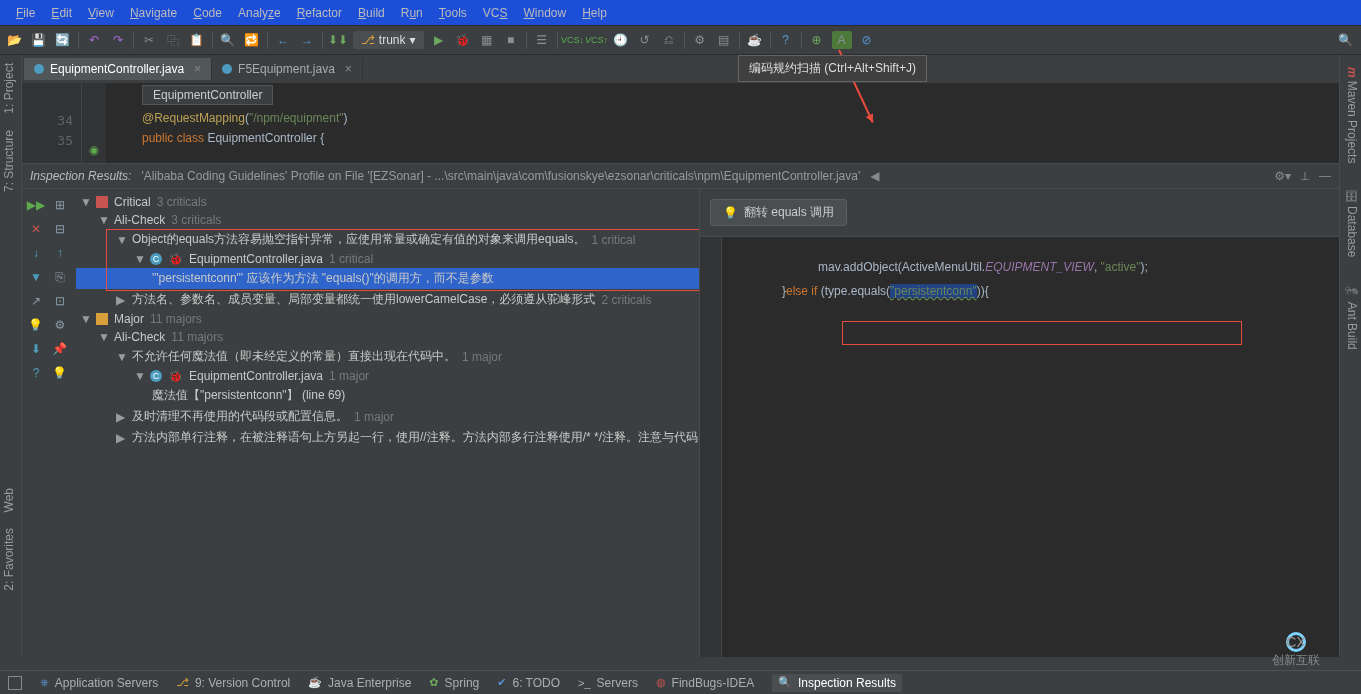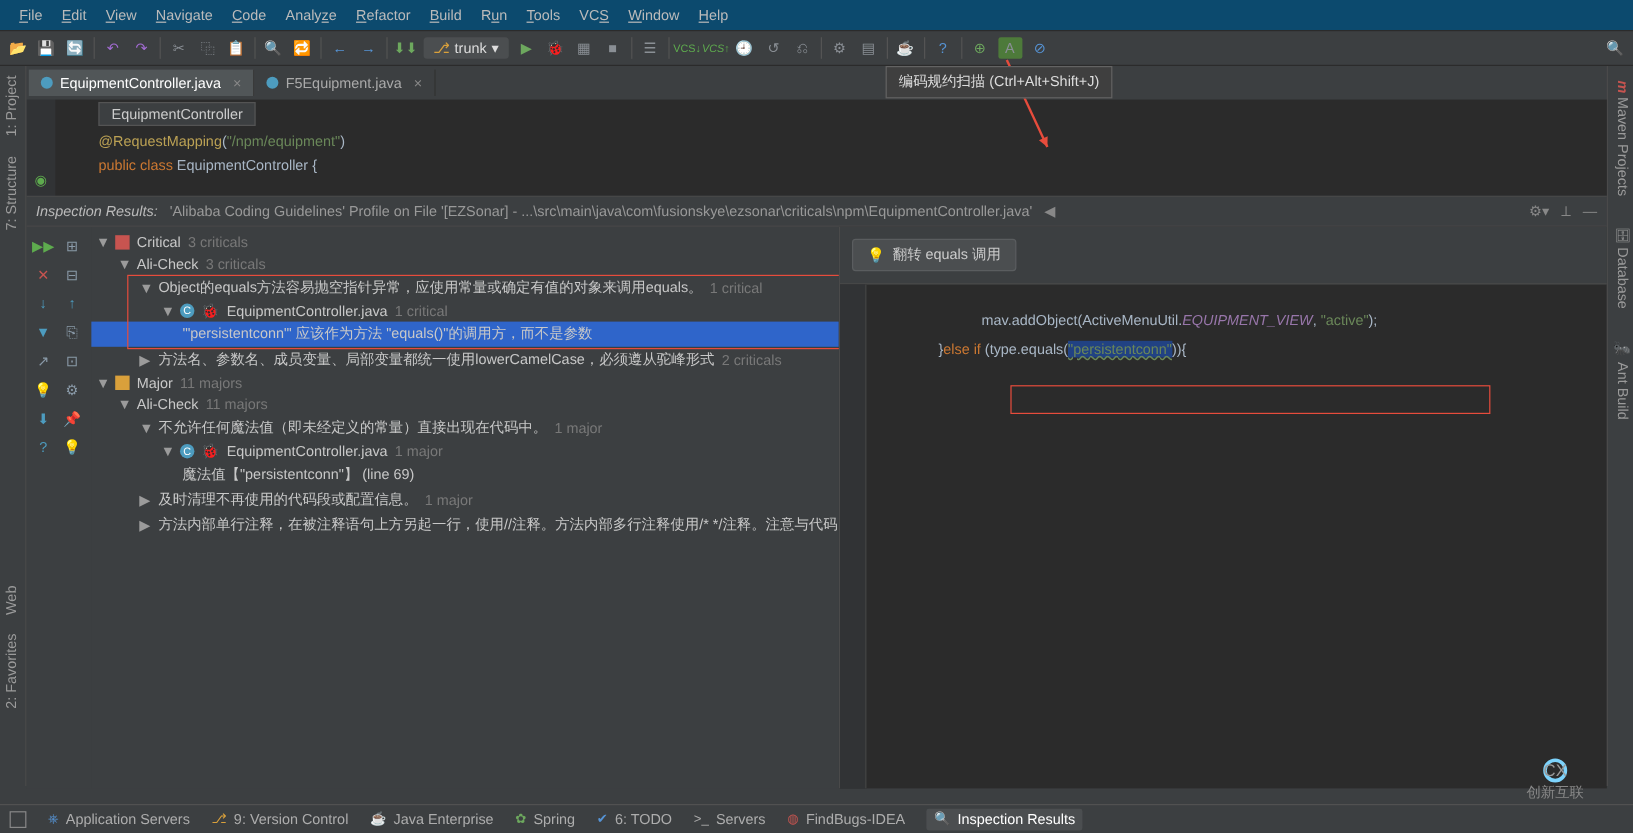--- a/index.html
+++ b/index.html
@@ -1,18 +1,18 @@
 <!DOCTYPE html>
 <html><head>
 <meta charset="utf-8">
 <style>
 * { margin: 0; padding: 0; box-sizing: border-box; font-family: "Segoe UI", Tahoma, sans-serif; font-size: 12px; }
 body { background: #3c3f41; color: #bbbbbb; width: 1361px; height: 694px; overflow: hidden; position: relative; }
 
-.menubar { display: flex; align-items: center; height: 25px; background: #0c4a6e; padding-left: 8px; }
+.menubar { display: flex; align-items: center; height: 25px; background: #1d4ed8; padding-left: 8px; }
 .menubar span { padding: 4px 8px; cursor: pointer; }
 .menubar span u { text-decoration: underline; }
 
 .toolbar { display: flex; align-items: center; height: 30px; background: #3c3f41; border-top:1px solid #2b2b2b; border-bottom:1px solid #2b2b2b; padding: 0 6px; gap:6px; }
 .tb-ico { width:18px; height:18px; display:inline-flex; align-items:center; justify-content:center; cursor:pointer; color:#8a8f95; }
 .tb-sep { width:1px; height:18px; background:#545454; }
 .branch { display:flex; align-items:center; background:#4b4e50; padding:2px 8px; border-radius:3px; color:#ddd; gap:4px;}
 .branch .y { color:#d9a03b; }
 
 .tabs { display:flex; align-items:center; height:28px; background:#3c3f41; padding-left:24px; }
@@ -175,20 +175,24 @@
 </div>
 
 <div class="right-tabs">
   <div class="vlabel"><span class="m">m</span> <span>Maven Projects</span></div>
   <div class="vlabel">🗄 <span>Database</span></div>
   <div class="vlabel"><span class="ant">🐜</span> <span>Ant Build</span></div>
 </div>
 
 <div style="margin-left:22px; margin-right:22px;">
 <div class="editor-area">
+  <div class="gutter">
+    <div class="ln">34</div>
+    <div class="ln">35</div>
+  </div>
   <div style="width:24px;background:#313335;display:flex;align-items:flex-end;padding-bottom:6px;justify-content:center;">
         <span style="color:#5eab4e;">◉</span>
       </div>
   <div class="code">
     <div class="classbox">EquipmentController</div>
     <div class="code-line l1"><span class="tk-ann">@RequestMapping</span><span class="tk-par">(</span><span class="tk-str">"/npm/equipment"</span><span class="tk-par">)</span></div>
     <div class="code-line l2"><span class="tk-kw">public</span> <span class="tk-kw">class</span> <span class="tk-cls">EquipmentController</span>  <span class="tk-par">{</span></div>
   </div>
 </div>
 

